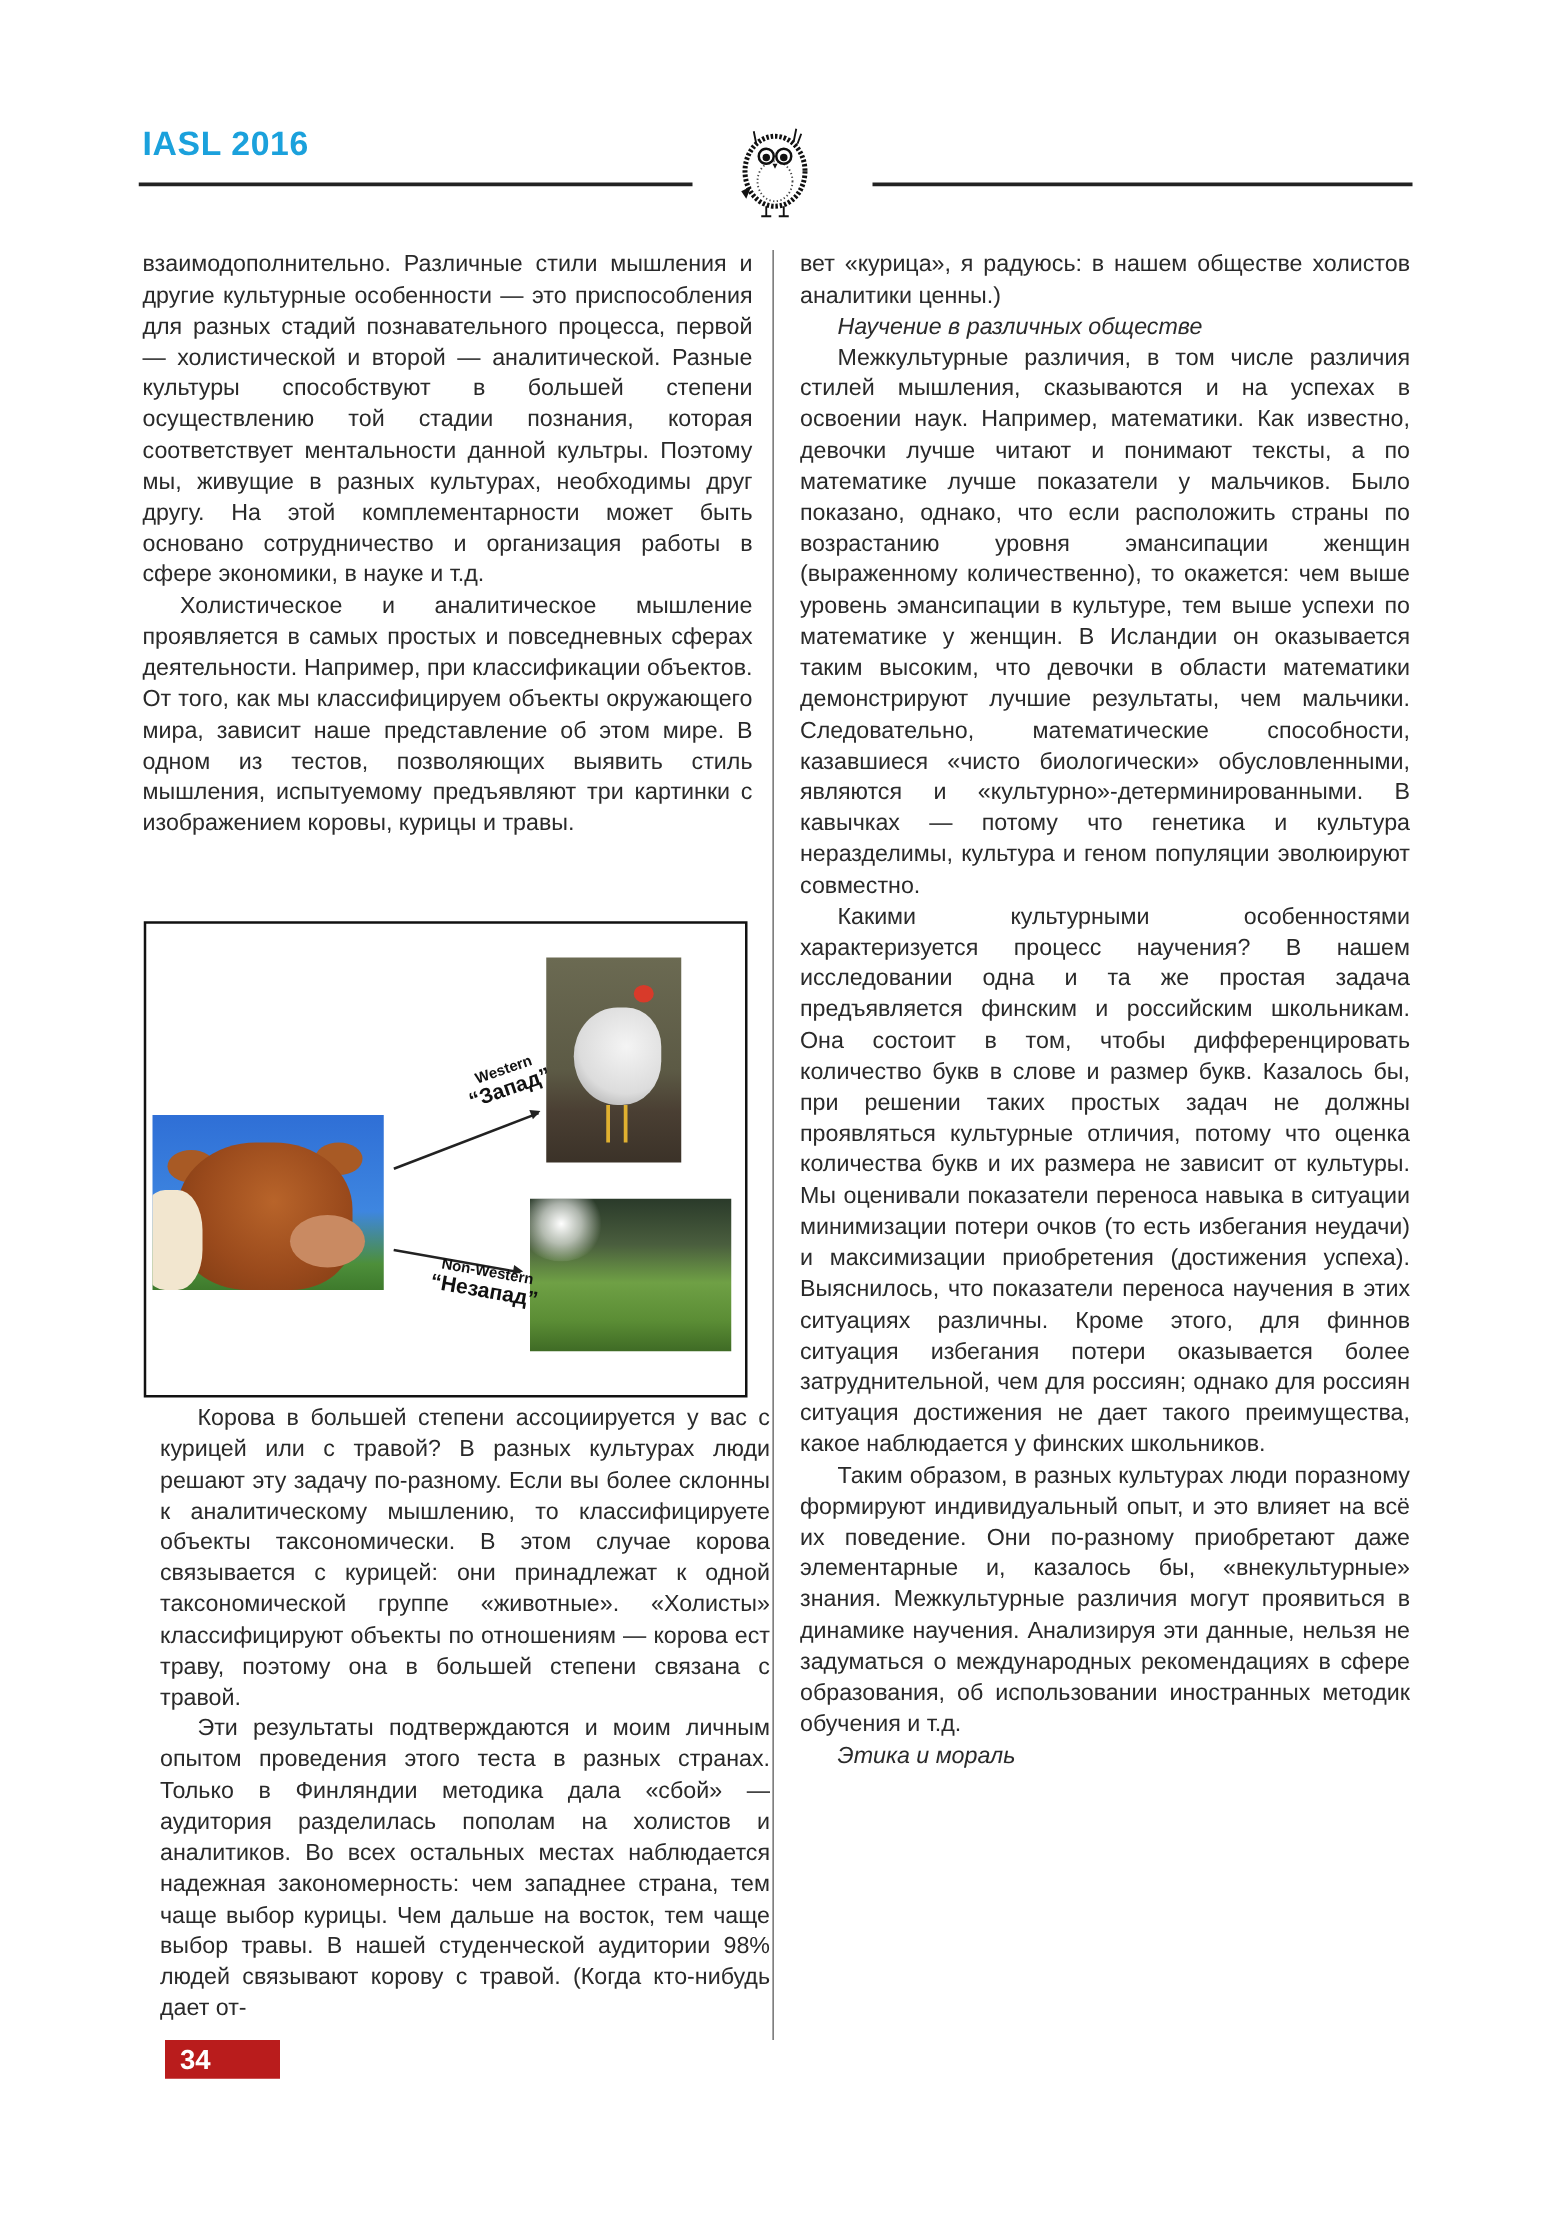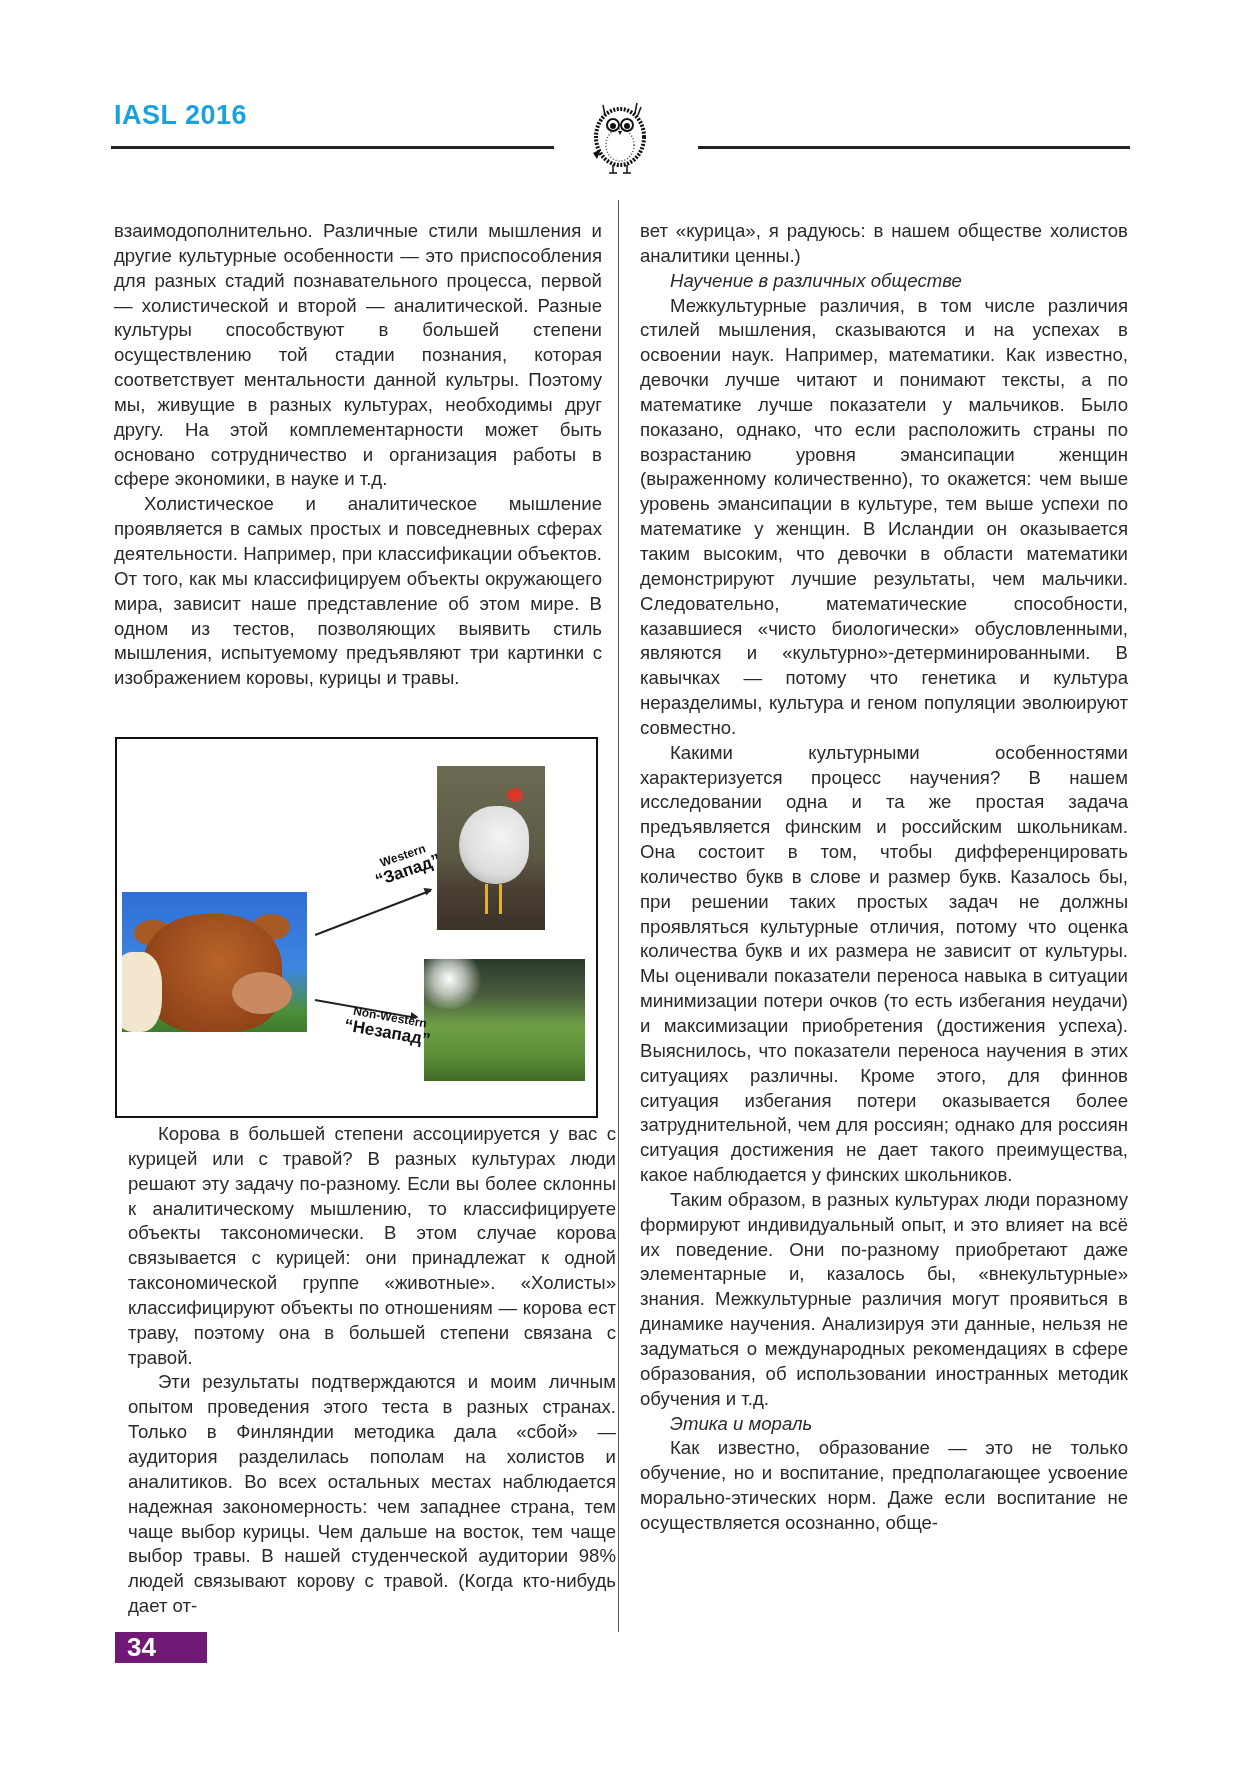--- a/index.html
+++ b/index.html
@@ -8,21 +8,21 @@
   .header-title { position:absolute; left:114px; top:100px; font-size:27px; font-weight:bold;
                   color:#1ba1dc; letter-spacing:0.5px; }
   .rule { position:absolute; height:3px; background:#222; }
   .rule-left { left:111px; top:146px; width:443px; }
   .rule-right { left:698px; top:146px; width:432px; }
   .owl { position:absolute; left:585px; top:95px; width:70px; height:80px; }
   .col { position:absolute; width:488px; font-size:18.6px; line-height:24.85px; text-align:justify; }
   .col-left { left:114px; top:199px; }
   .col-right { left:640px; top:199px; }
   .col p { margin:0; text-indent:30px; }
-  .col p.noindent { text-indent:0;margin-top:20px; }
+  .col p.noindent { text-indent:0; }
   .col p.sub { font-style:italic; }
   .col-divider { position:absolute; left:618px; top:200px; width:1px; height:1432px; background:#555; }
   .figure { position:absolute; left:115px; top:737px; width:479px; height:377px;
             border:2px solid #111; background:#fff; }
   .fig-cow { position:absolute; left:5px; top:153px; width:185px; height:140px;
              background:linear-gradient(180deg,#2f6fd6 0%,#3e86e0 55%,#4d8f3a 85%,#3e7a2c 100%); overflow:hidden; }
   .cow-head { position:absolute; left:20px; top:22px; width:140px; height:118px; border-radius:45% 45% 35% 40%;
               background:radial-gradient(circle at 55% 40%,#b8642a 0%,#9a4a1c 55%,#7a3812 100%); }
   .cow-spot { position:absolute; left:-10px; top:60px; width:50px; height:80px; border-radius:40%; background:#f2e6cf; }
   .cow-nose { position:absolute; left:110px; top:80px; width:60px; height:42px; border-radius:50%; background:#c98a62; }
@@ -41,22 +41,22 @@
   .arrow::after { content:""; position:absolute; right:-2px; top:-4px; border-left:8px solid #222;
                   border-top:4.5px solid transparent; border-bottom:4.5px solid transparent; }
   .arrow-west { left:198px; top:195px; width:124px; transform:rotate(-21deg); }
   .arrow-nonwest { left:198px; top:260px; width:103px; transform:rotate(10deg); }
   .label-west { position:absolute; left:255px; top:110px; transform:rotate(-19deg); text-align:center;
                 font-weight:bold; color:#111; line-height:1.05; }
   .label-nonwest { position:absolute; left:228px; top:272px; transform:rotate(10deg); text-align:center;
                    font-weight:bold; color:#111; line-height:1.05; }
   .lbl-en { font-size:12px; }
   .lbl-ru { font-size:17px; }
-  .page-number { position:absolute; left:115px; top:1632px; width:92px; height:31px; background:#701a75;
-                 color:#fff; font-weight:bold; font-size:26px; line-height:31px; padding-left:12px; box-sizing:border-box; }
+  .page-number { position:absolute; left:132px; top:1632px; width:92px; height:31px; background:#b91c1c;
+                 color:#fff; font-weight:bold; font-size:22px; line-height:31px; padding-left:12px; box-sizing:border-box; }
 </style>
 </head>
 <body>
 
 <div>
   <div class="header-title">IASL 2016</div>
   <div class="rule rule-left"></div>
   <div class="rule rule-right"></div>
   <svg class="owl" viewBox="0 0 70 80">
     <ellipse cx="35" cy="42" rx="24" ry="28" fill="#fff" stroke="#111" stroke-width="4" stroke-dasharray="2 1.5"></ellipse>
@@ -113,16 +113,15 @@
   <p>Эти результаты подтверждаются и моим личным опытом проведения этого теста в разных странах. Только в Финляндии методика дала «сбой» — аудитория разделилась пополам на холистов и аналитиков. Во всех остальных местах наблюдается надежная закономерность: чем западнее страна, тем чаще выбор курицы. Чем дальше на восток, тем чаще выбор травы. В нашей студенческой аудитории 98% людей связывают корову с травой. (Когда кто-нибудь дает от-</p>
 </div>
 
 <div class="col col-right">
   <p class="noindent">вет «курица», я радуюсь: в нашем обществе холистов аналитики ценны.)</p>
   <p class="sub">Научение в различных обществе</p>
   <p>Межкультурные различия, в том числе различия стилей мышления, сказываются и на успехах в освоении наук. Например, математики. Как известно, девочки лучше читают и понимают тексты, а по математике лучше показатели у мальчиков. Было показано, однако, что если расположить страны по возрастанию уровня эмансипации женщин (выраженному количественно), то окажется: чем выше уровень эмансипации в культуре, тем выше успехи по математике у женщин. В Исландии он оказывается таким высоким, что девочки в области математики демонстрируют лучшие результаты, чем мальчики. Следовательно, математические способности, казавшиеся «чисто биологически» обусловленными, являются и «культурно»-детерминированными. В кавычках — потому что генетика и культура неразделимы, культура и геном популяции эволюируют совместно.</p>
   <p>Какими культурными особенностями характеризуется процесс научения? В нашем исследовании одна и та же простая задача предъявляется финским и российским школьникам. Она состоит в том, чтобы дифференцировать количество букв в слове и размер букв. Казалось бы, при решении таких простых задач не должны проявляться культурные отличия, потому что оценка количества букв и их размера не зависит от культуры. Мы оценивали показатели переноса навыка в ситуации минимизации потери очков (то есть избегания неудачи) и максимизации приобретения (достижения успеха). Выяснилось, что показатели переноса научения в этих ситуациях различны. Кроме этого, для финнов ситуация избегания потери оказывается более затруднительной, чем для россиян; однако для россиян ситуация достижения не дает такого преимущества, какое наблюдается у финских школьников.</p>
   <p>Таким образом, в разных культурах люди поразному формируют индивидуальный опыт, и это влияет на всё их поведение. Они по-разному приобретают даже элементарные и, казалось бы, «внекультурные» знания. Межкультурные различия могут проявиться в динамике научения. Анализируя эти данные, нельзя не задуматься о международных рекомендациях в сфере образования, об использовании иностранных методик обучения и т.д.</p>
   <p class="sub">Этика и мораль</p>
-  <p>Как известно, образование — это не только обучение, но и воспитание, предполагающее усвоение морально-этических норм. Даже если воспитание не осуществляется осознанно, обще-</p>
 </div>
 
 <div class="page-number">34</div>
 
 </body></html>

